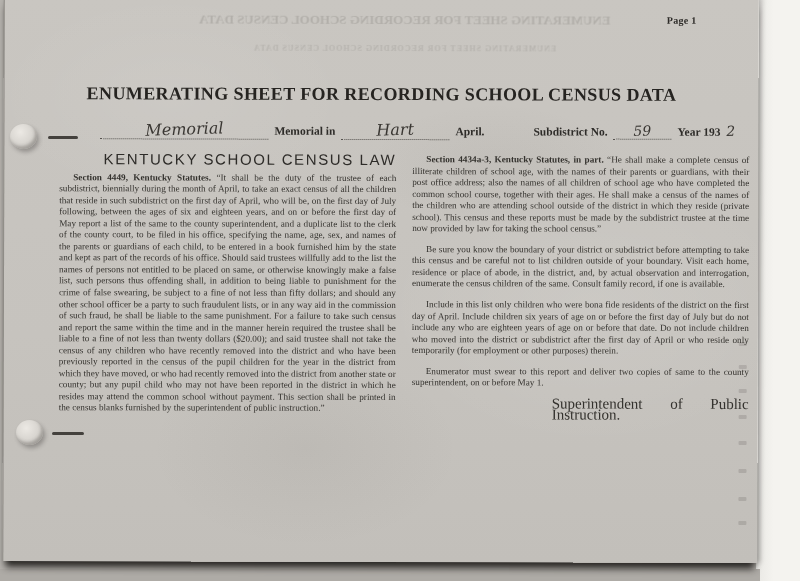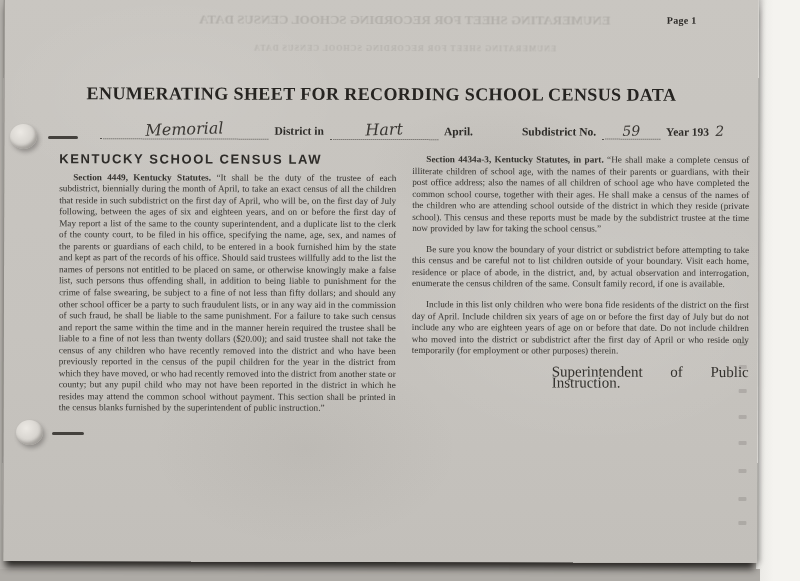--- a/index.html
+++ b/index.html
@@ -62,22 +62,22 @@
   .fl-gap{margin-left:14px;padding-left:29px;}
   .columns{
     position:absolute;top:158px;left:55px;width:690px;
     display:flex;gap:16px;
   }
   .col{
     flex:1 1 0;font-size:9.2px;line-height:11.55px;text-align:justify;
     color:#34322e;
   }
   .col-heading{
-    margin:0 0 7px;text-align:left;
-    font-family:"Liberation Sans",sans-serif;font-size:13px;font-weight:bold;
+    margin:0 0 7px;text-align:right;
+    font-family:"Liberation Sans",sans-serif;font-size:15px;font-weight:normal;
     letter-spacing:1.6px;color:#2e2c29;
   }
   .col p{margin:0 0 9px;text-indent:14px;}
   .instructions-heading{margin:11px 0 8px;}
   .sig-name{margin:3px 0 0 95px;font-size:9.6px;letter-spacing:0.5px;color:#34322e;}
   .sig-title{margin:2px 0 0 140px;font-size:15px;color:#34322e;}
   .hole{
     position:absolute;width:27px;height:25px;border-radius:50%;
     background:radial-gradient(circle at 38% 32%, #ece9e4, #d6d3ce 55%, #aeaba6 100%);
     box-shadow:2px 3px 4px rgba(30,28,25,0.3), inset -2px -3px 3px rgba(60,57,52,0.25);
@@ -108,40 +108,41 @@
 
   <div class="bleed bleed-1">ENUMERATING SHEET FOR RECORDING SCHOOL CENSUS DATA</div>
   <div class="bleed bleed-2">ENUMERATING SHEET FOR RECORDING SCHOOL CENSUS DATA</div>
 
   <div class="page-number">Page 1</div>
 
   <h1 class="title">ENUMERATING SHEET FOR RECORDING SCHOOL CENSUS DATA</h1>
 
   <div class="fill-line">
     <span class="blank blank-district"><span class="hw">Memorial</span></span>
-    <span class="fl-label">District in</span>
+    <span class="fl-label">Memorial in</span>
     <span class="blank blank-county"><span class="hw">Hart</span></span>
     <span class="fl-label">April.</span>
     <span class="fl-label fl-gap">Subdistrict No.</span>
     <span class="blank blank-subdistrict"><span class="hw hw-small">59</span></span>
     <span class="fl-label">Year 193</span>
     <span class="hw hw-small">2</span>
   </div>
 
   <div class="columns">
 
     <div class="col">
       <h2 class="col-heading">KENTUCKY SCHOOL CENSUS LAW</h2>
       <p><strong>Section 4449, Kentucky Statutes.</strong> <span>“It shall be the duty of the trustee of each subdistrict, biennially during the month of April, to take an exact census of all the children that reside in such subdistrict on the first day of April, who will be, on the first day of July following, between the ages of six and eighteen years, and on or before the first day of May report a list of the same to the county superintendent, and a duplicate list to the clerk of the county court, to be filed in his office, specifying the name, age, sex, and names of the parents or guardians of each child, to be entered in a book furnished him by the state and kept as part of the records of his office. Should said trustees willfully add to the list the names of persons not entitled to be placed on same, or otherwise knowingly make a false list, such persons thus offending shall, in addition to being liable to punishment for the crime of false swearing, be subject to a fine of not less than fifty dollars; and should any other school officer be a party to such fraudulent lists, or in any way aid in the commission of such fraud, he shall be liable to the same punishment. For a failure to take such census and report the same within the time and in the manner herein required the trustee shall be liable to a fine of not less than twenty dollars ($20.00); and said trustee shall not take the census of any children who have recently removed into the district and who have been previously reported in the census of the pupil children for the year in the district from which they have moved, or who had recently removed into the district from another state or county; but any pupil child who may not have been reported in the district in which he resides may attend the common school without payment. This section shall be printed in the census blanks furnished by the superintendent of public instruction.”</span></p>
     </div>
 
     <div class="col">
       <p><strong>Section 4434a-3, Kentucky Statutes, in part.</strong> <span>“He shall make a complete census of illiterate children of school age, with the names of their parents or guardians, with their post office address; also the names of all children of school age who have completed the common school course, together with their ages. He shall make a census of the names of the children who are attending school outside of the district in which they reside (private school). This census and these reports must be made by the subdistrict trustee at the time now provided by law for taking the school census.”</span></p>
       <p>Be sure you know the boundary of your district or subdistrict before attempting to take this census and be careful not to list children outside of your boundary. Visit each home, residence or place of abode, in the district, and, by actual observation and interrogation, enumerate the census children of the same. Consult family record, if one is available.</p>
       <p>Include in this list only children who were bona fide residents of the district on the first day of April. Include children six years of age on or before the first day of July but do not include any who are eighteen years of age on or before that date. Do not include children who moved into the district or subdistrict after the first day of April or who reside only temporarily (for employment or other purposes) therein.</p>
+      <p>Enumerator must swear to this report and deliver two copies of same to the county superintendent, on or before May 1.</p>
       <div class="sig-title">Superintendent of Public Instruction.</div>
     </div>
 
   </div>
 
   <div class="edge-mark" style="top:345px"></div>
   <div class="edge-mark" style="top:368px"></div>
   <div class="edge-mark" style="top:392px"></div>
   <div class="edge-mark" style="top:418px"></div>
   <div class="edge-mark" style="top:444px"></div>

